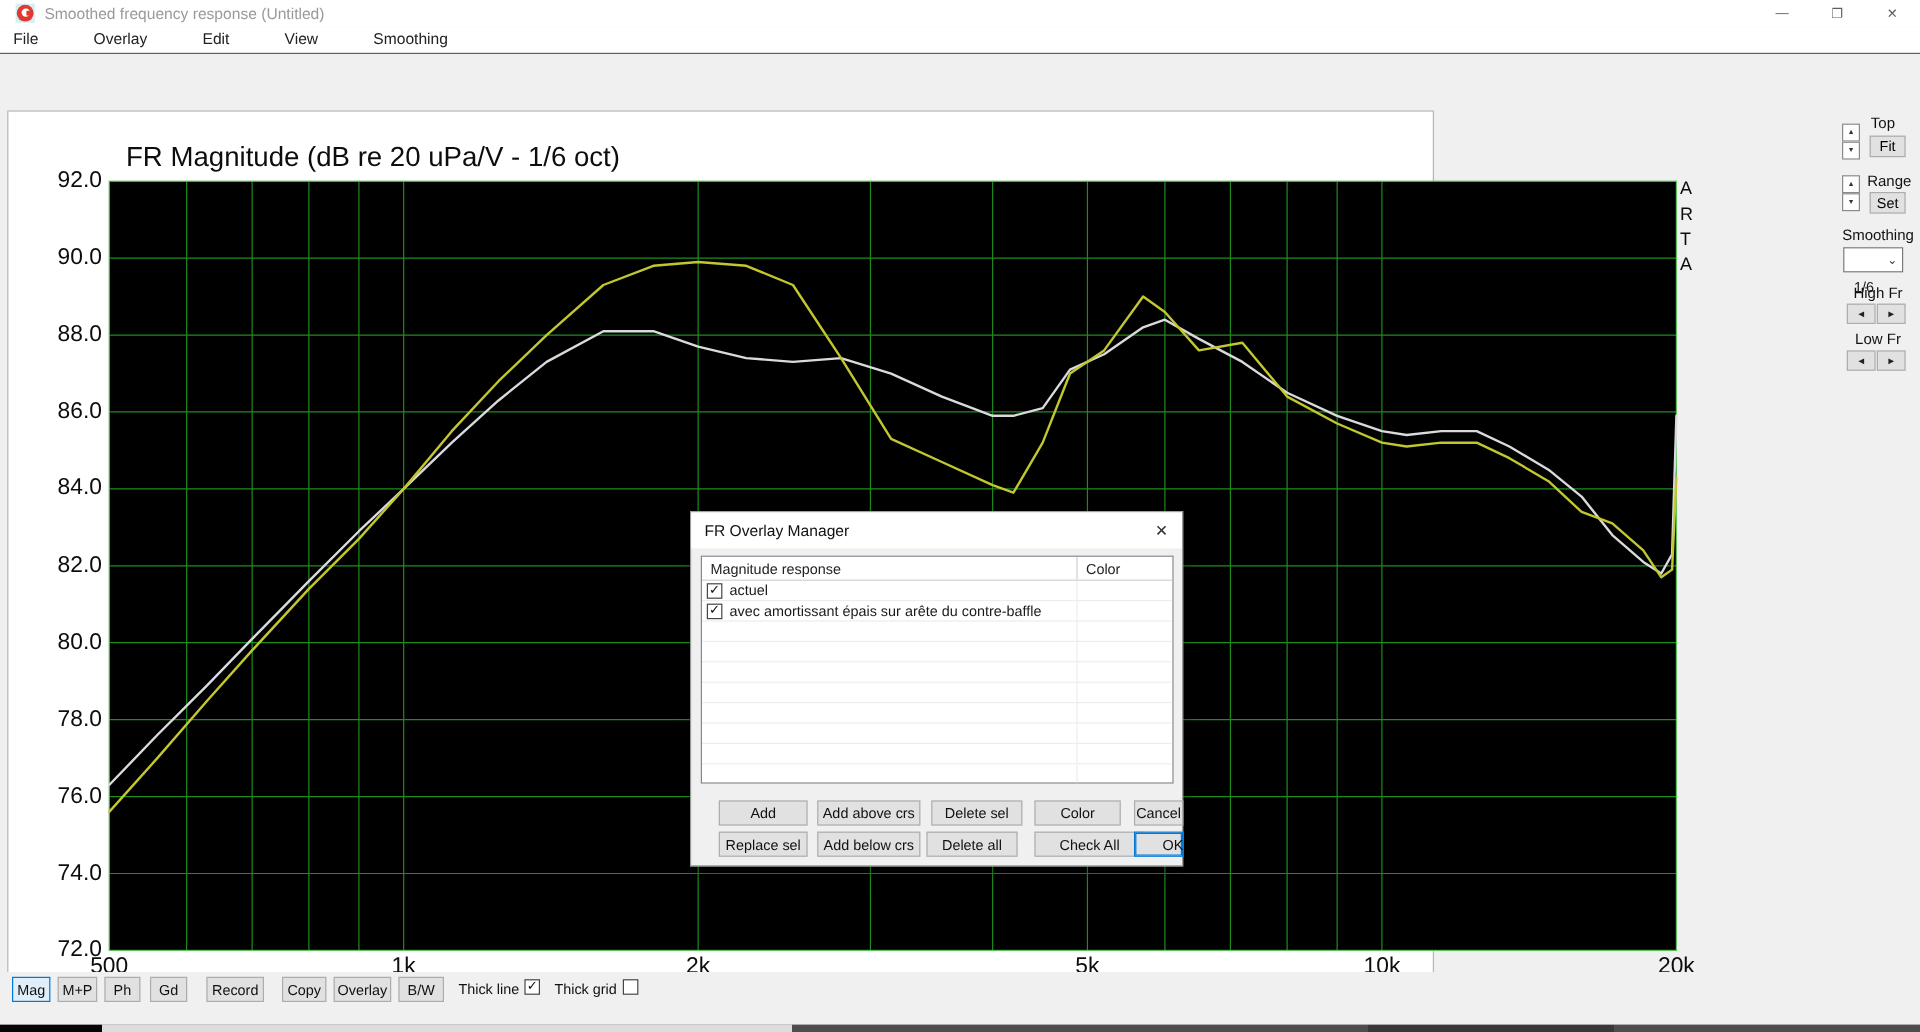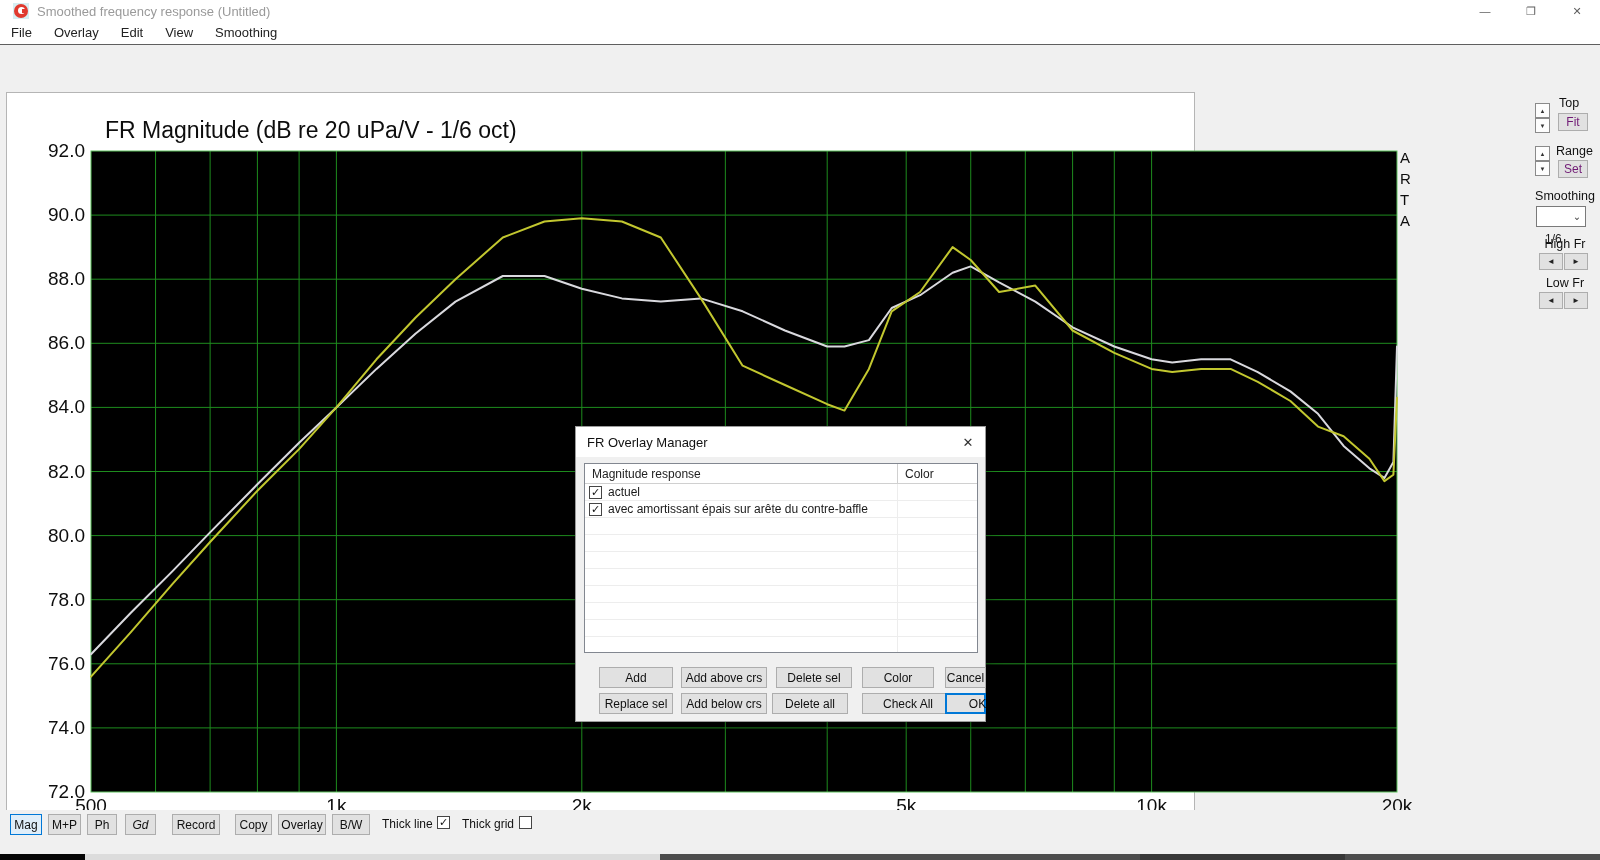--- a/index.html
+++ b/index.html
@@ -12,40 +12,40 @@
   }
   
   .titlebar{position:absolute;left:0;top:0;width:1600px;height:22px;background:#ffffff;display:flex;align-items:center;}
   .app-icon{width:16px;height:16px;margin-left:13px;background:#d6eef2;position:relative;flex:0 0 auto;}
   .app-icon .disc{position:absolute;left:1px;top:1px;width:14px;height:14px;background:#e03a2f;border-radius:50%;}
   .app-icon .swirl{position:absolute;left:5px;top:4px;width:7px;height:7px;background:#ffffff;border-radius:50%;}
   .app-icon .swirl2{position:absolute;left:9px;top:6px;width:5px;height:4px;background:#e03a2f;}
   .window-title{margin-left:8px;font-size:13px;color:#9a9a9a;}
   .win-controls{position:absolute;right:0;top:0;height:22px;display:flex;}
   .win-btn{width:46px;height:22px;display:flex;align-items:center;justify-content:center;font-size:11px;color:#5f5f5f;}
-  .menubar{position:absolute;left:0;top:22px;width:1600px;height:23px;background:#ffffff;display:flex;align-items:center;border-bottom:1px solid #5f5f5f;}
+  .menubar{position:absolute;left:0;top:22px;width:1600px;height:23px;background:#ffffff;display:flex;align-items:center;border-bottom:1px solid #5f5f5f;gap:24px;}
   .menu-item{font-size:13px;color:#222;padding:0 11px;height:23px;line-height:22px;}
   .client{position:absolute;left:0;top:46px;width:1600px;height:808px;background:#f0f0f0;}
 
   
   .chart-panel{position:absolute;left:6px;top:46px;width:1189px;height:760px;background:#ffffff;border:1px solid #b5b5b5;}
   .chart-title{position:absolute;left:98px;top:24px;font-size:23px;color:#0d0d0d;}
   #plot-svg{position:absolute;left:0;top:0;}
   .ytick{position:absolute;left:0;width:78px;text-align:right;font-size:19px;color:#0d0d0d;}
   .xtick{position:absolute;width:60px;text-align:center;font-size:19px;color:#0d0d0d;top:702px;}
   .cursor-text{position:absolute;left:98px;top:728px;font-size:18px;color:#0d0d0d;}
   .fhz-label{position:absolute;left:1340px;top:728px;font-size:18px;color:#0d0d0d;}
   .arta-watermark{position:absolute;left:1393px;top:54px;font-size:15px;line-height:21px;color:#0d0d0d;}
   .arta-watermark span{display:block;}
 
   
   .right-panel{position:absolute;left:1530px;top:46px;width:70px;height:240px;font-size:12px;}
   .rp-label{position:absolute;color:#111;font-size:12.5px;}
   .spin{position:absolute;width:15px;height:15px;background:#fdfdfd;border:1px solid #8a8a8a;display:flex;align-items:center;justify-content:center;font-size:6px;color:#333;}
-  .rp-btn{position:absolute;width:30px;height:18px;background:#e1e1e1;border:1px solid #adadad;display:flex;align-items:center;justify-content:center;font-size:12px;color:#701a75;}
+  .rp-btn{position:absolute;width:30px;height:18px;background:#e1e1e1;border:1px solid #adadad;display:flex;align-items:center;justify-content:center;font-size:12px;color:#000000;}
   .rp-dropdown{position:absolute;left:6px;top:114px;width:50px;height:21px;background:#ffffff;border:1px solid #7a7a7a;display:flex;align-items:center;font-size:12px;}
   .rp-dropdown .val{flex:1;padding-left:8px;margin-top:45px;}
   .rp-dropdown .chev{width:16px;text-align:center;color:#444;font-size:10px;}
   .arrow-btn{position:absolute;width:24px;height:17px;background:#e1e1e1;border:1px solid #adadad;display:flex;align-items:center;justify-content:center;font-size:8px;color:#222;}
 
   
   .dialog{position:absolute;left:575px;top:380px;width:411px;height:296px;background:#f0f0f0;border:1px solid #9b9b9b;box-shadow:2px 4px 12px rgba(0,0,0,0.35);}
   .dialog-titlebar{position:absolute;left:0;top:0;width:100%;height:30px;background:#ffffff;display:flex;align-items:center;}
   .dialog-title{font-size:13px;margin-left:11px;color:#111;}
   .dialog-close{position:absolute;right:0;top:0;width:34px;height:30px;display:flex;align-items:center;justify-content:center;font-size:13px;color:#333;}
@@ -273,21 +273,21 @@
 </div>
 
 <div class="bottom-toolbar" id="bottom-toolbar">
   <span class="tb-label" style="left:382px;">Thick line</span>
   <span class="cb tb-cb" style="left:437px;" id="thickline-cb">✓</span>
   <span class="tb-label" style="left:462px;text-align:center;">Thick grid</span>
   <span class="cb tb-cb" style="left:519px;" id="thickgrid-cb"></span>
 <button class="tb-btn active" style="left: 10px; width: 32px;">Mag</button>
     <button class="tb-btn" style="left: 48px; width: 33px;">M+P</button>
     <button class="tb-btn" style="left: 87px; width: 30px;">Ph</button>
-    <button class="tb-btn" style="left: 125px; width: 31px; font-style: italic;">Gd</button>
+    <button class="tb-btn" style="left: 125px; width: 31px;">Gd</button>
     <button class="tb-btn" style="left: 172px; width: 48px;">Record</button>
     <button class="tb-btn" style="left: 235px; width: 37px;">Copy</button>
     <button class="tb-btn" style="left: 278px; width: 48px;">Overlay</button>
     <button class="tb-btn" style="left: 332px; width: 38px;">B/W</button>
   </div>
 
 <div class="taskbar">
   <div style="left:0;width:85px;background:#060606;"></div>
   <div style="left:85px;width:575px;background:#dcdcdc;"></div>
   <div style="left:660px;width:480px;background:#4d4d4d;"></div>

